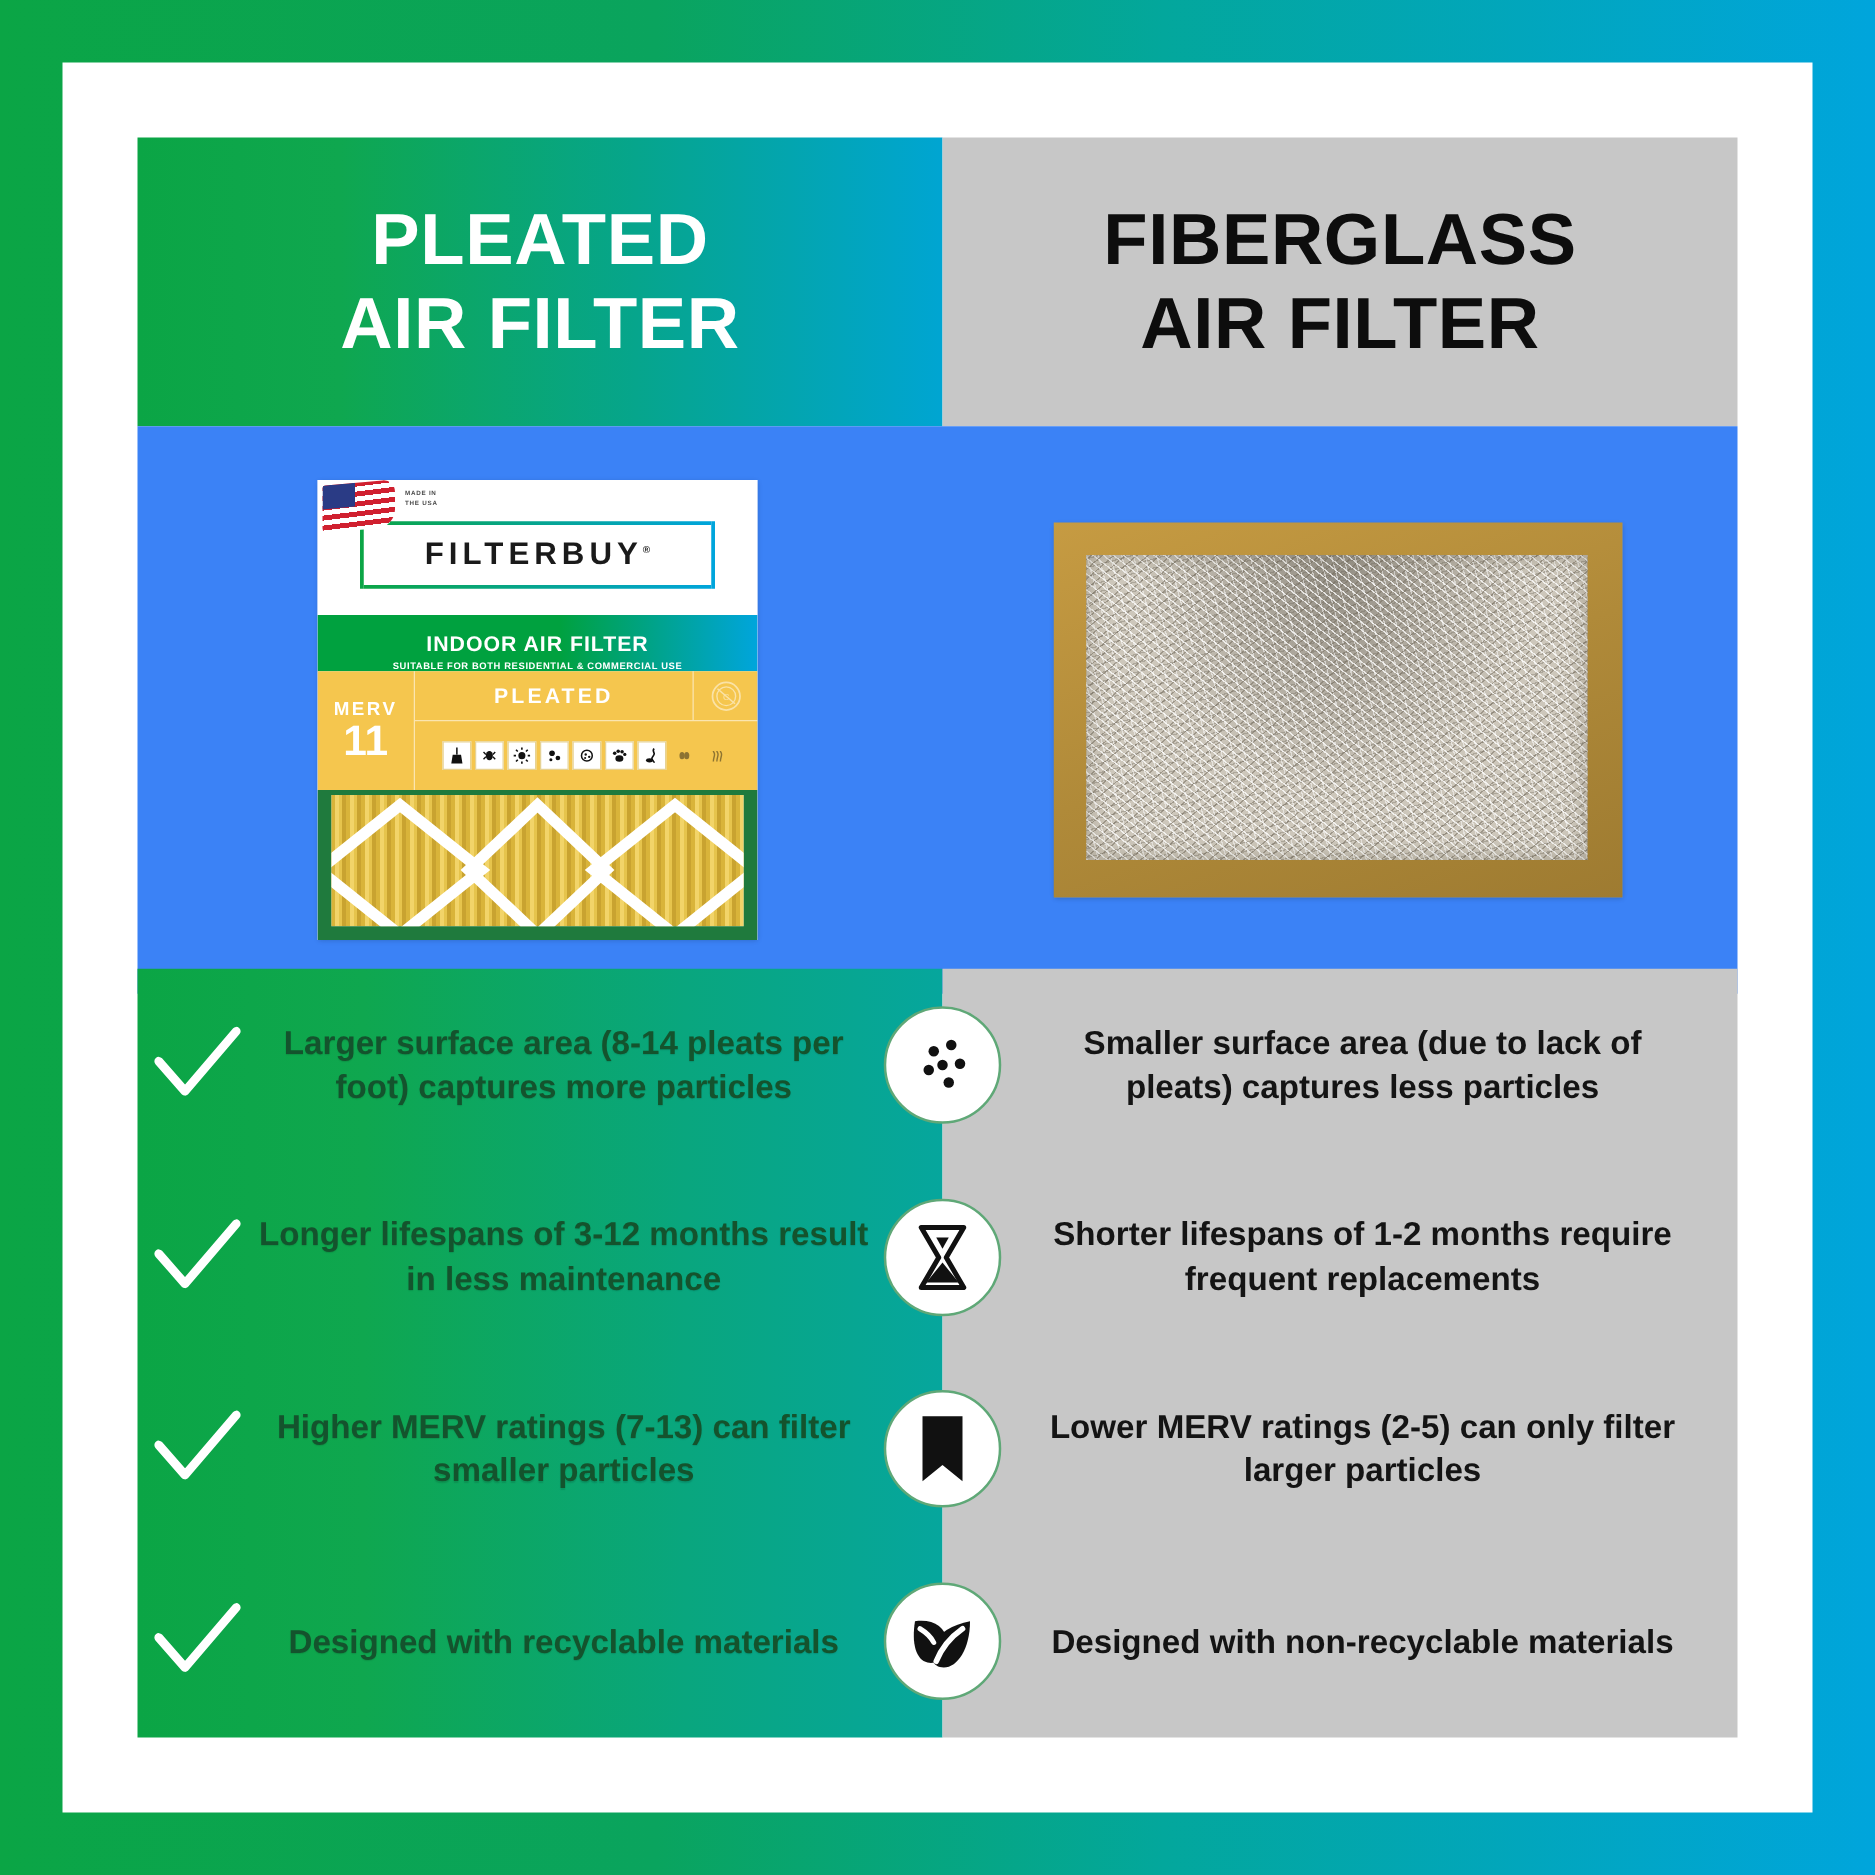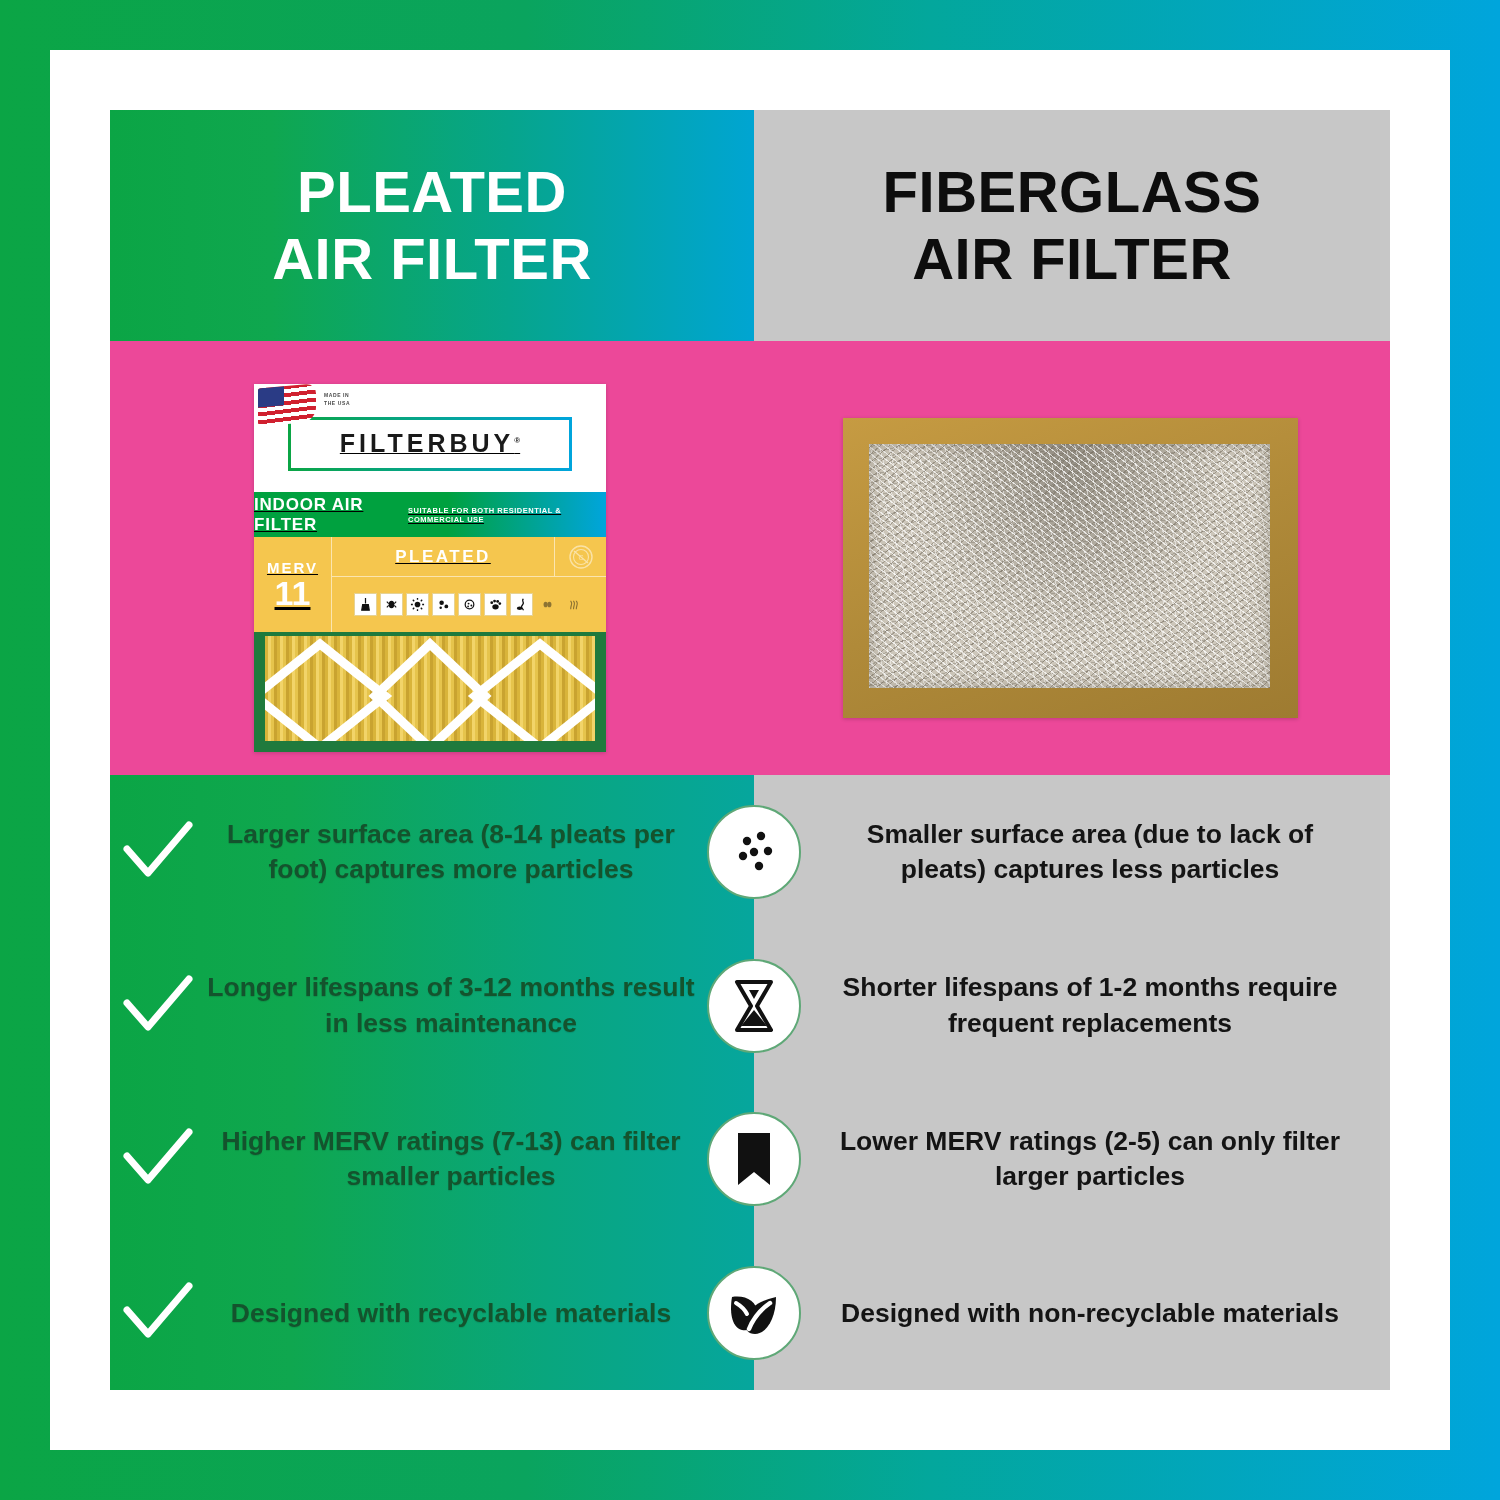--- a/index.html
+++ b/index.html
@@ -50,22 +50,21 @@
   }
   .head-left .head-title { color: #ffffff; }
   .head-right .head-title { color: #0d0d0d; }
 
   
   .images-row {
     position: absolute;
     left: 60px; top: 291px;
     width: 1280px; height: 454px;
     display: flex;
-    background: #ec4899;
-    text-decoration: underline;
+    background: #3b82f6;
   }
   .img-cell {
     width: 50%;
     display: flex; align-items: center; justify-content: center;
   }
 
   
   .pleated-box {
     position: relative;
     width: 352px; height: 368px;
@@ -112,21 +111,21 @@
     font-size: 25px; font-weight: 700; letter-spacing: 4px; color: #1a1a1a;
     position: relative;
   }
   .pb-logo span::after {
     content: "®"; font-size: 8px; vertical-align: super; letter-spacing: 0;
   }
   .pb-band {
     height: 45px;
     background: linear-gradient(90deg, #00A13F 0%, #00A13F 55%, #00A5DC 100%);
     color: #ffffff;
-    display: flex; flex-direction: row; align-items: center; justify-content: flex-end;
+    display: flex; flex-direction: column; align-items: center; justify-content: flex-end;
     gap: 2px;
   }
   .pb-band-1 { font-size: 17px; font-weight: 700; letter-spacing: .8px; }
   .pb-band-2 { font-size: 7.5px; font-weight: 700; letter-spacing: .5px; }
   .pb-merv-wrap {
     height: 95px;
     background: #F5C64E;
     display: flex;
   }
   .pb-merv {

